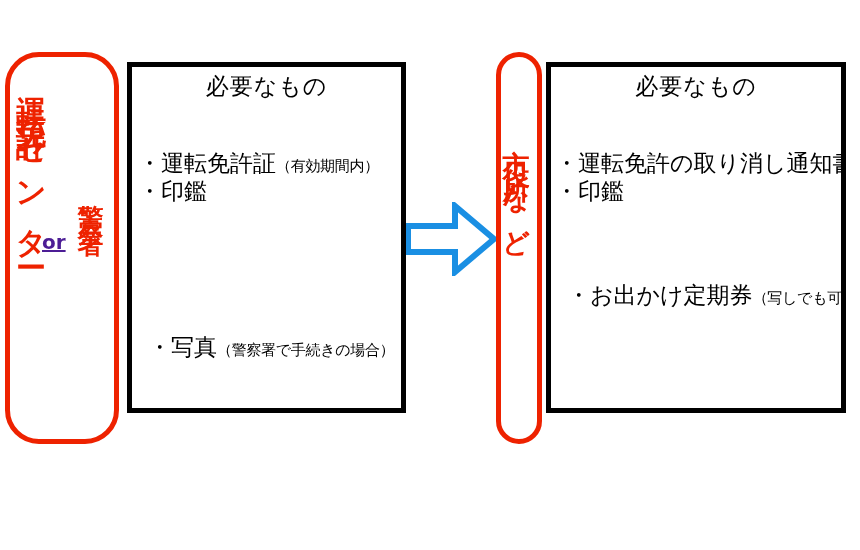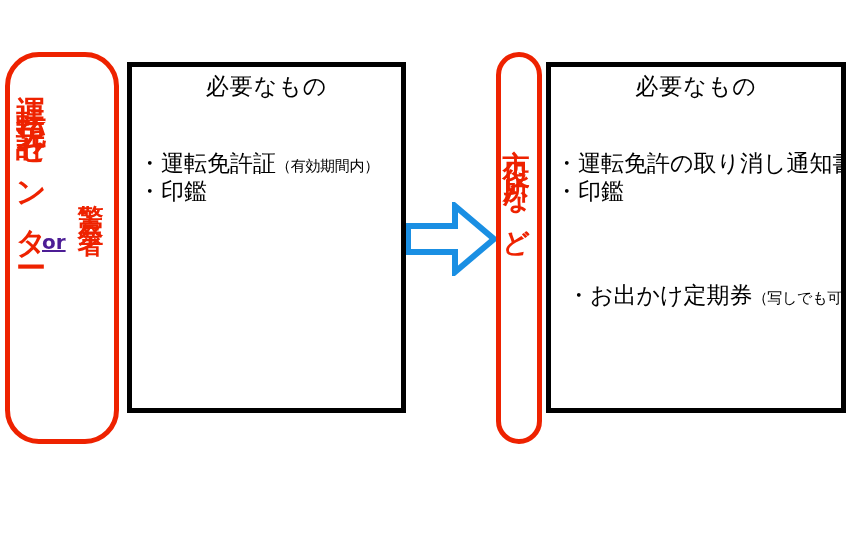--- a/index.html
+++ b/index.html
@@ -141,20 +141,23 @@
     <div class="item l-row1">
       <span class="big">・</span><span class="big">運転免許証</span><span class="small">（有効期間内）</span>
     </div>
 
     <div class="item l-row2">
       <span class="big">・</span><span class="big">印鑑</span><span class="small"></span>
     </div>
 
 
 
+    <div class="item l-row4">
+      <span class="big">・</span><span class="big">写真</span><span class="small">（警察署で手続きの場合）</span>
+    </div>
 
   </div>
 
   <svg class="arrow" viewBox="0 0 90 74">
     <polygon points="2,24 49,24 49,4 88,37 49,70 49,50 2,50" fill="#ffffff" stroke="#1a8fe3" stroke-width="6" stroke-linejoin="miter"></polygon>
   </svg>
 
   <div class="capsule right"></div>
 
   <div class="vtext city-name">市役所など</div>

